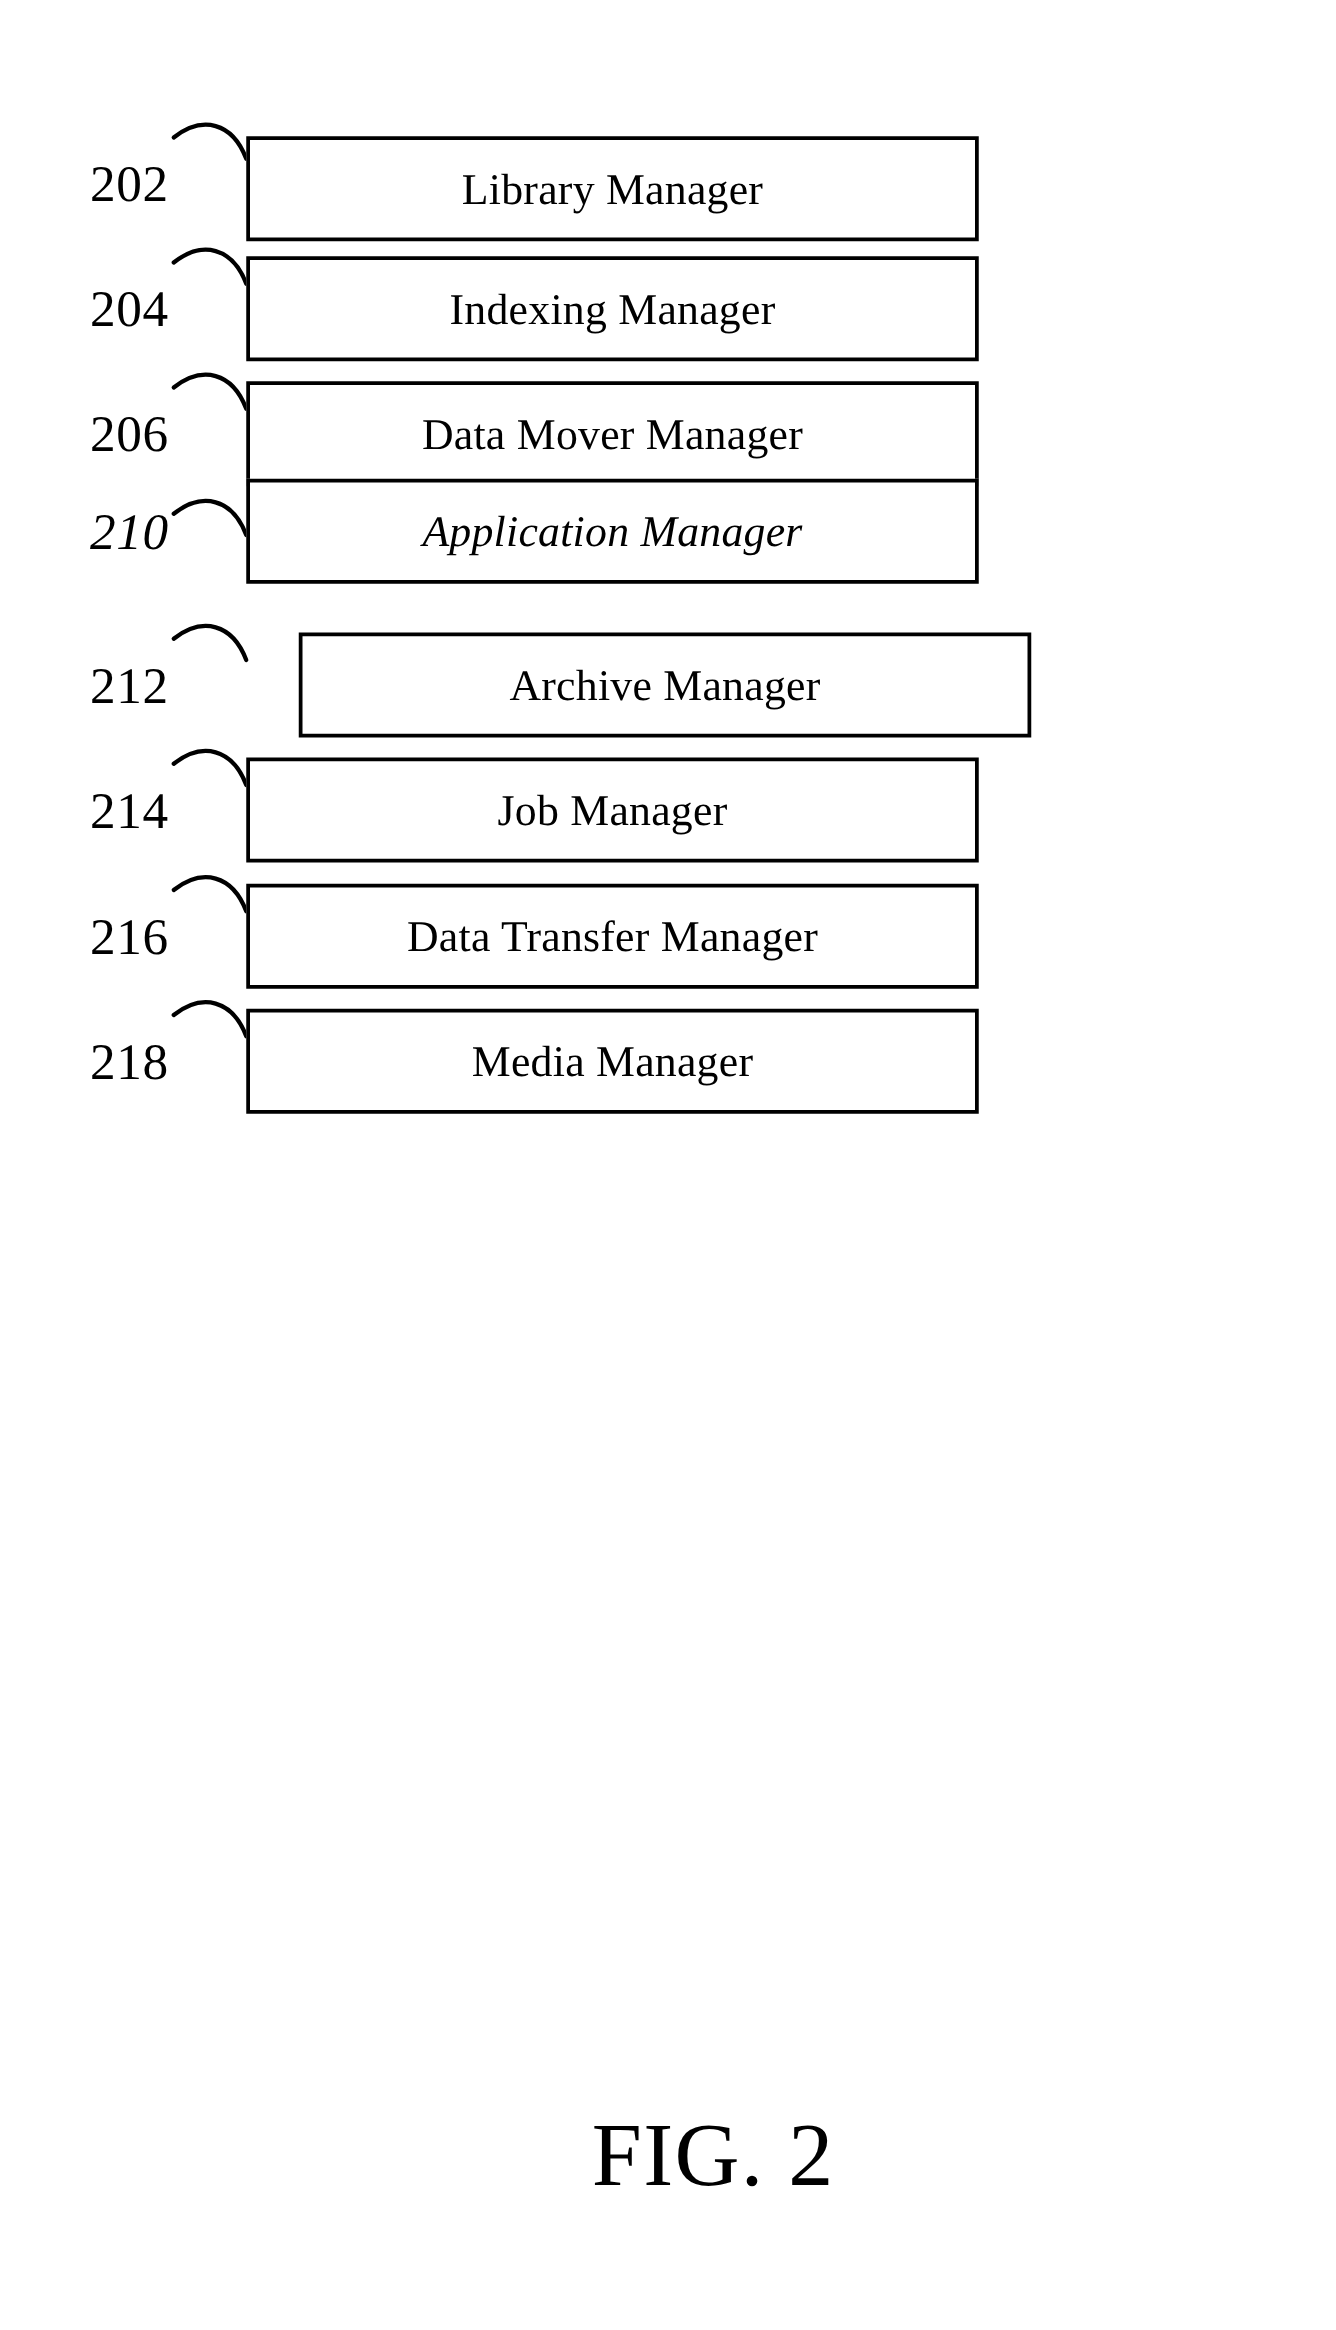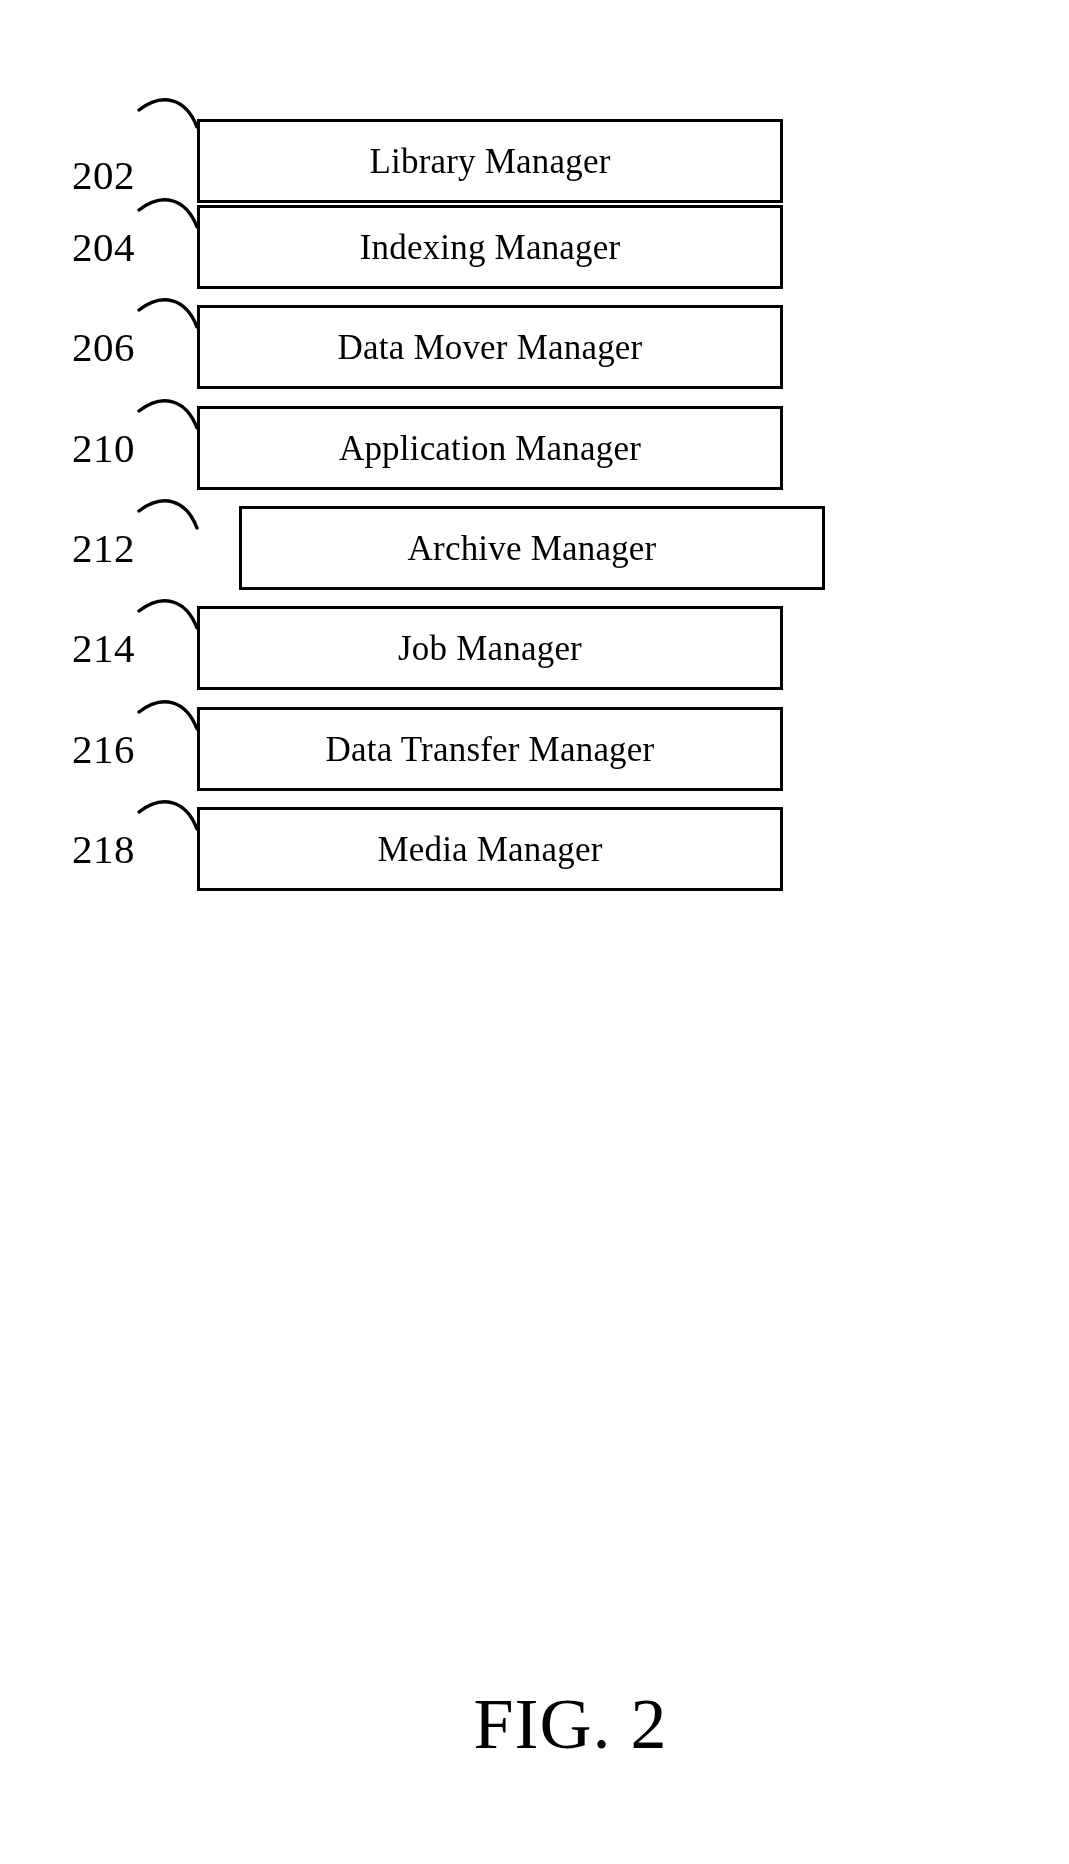--- a/index.html
+++ b/index.html
@@ -107,41 +107,41 @@
         <path d="M 139 310 C 162 292, 186 298, 197 327"></path>
         <path d="M 139 411 C 162 393, 186 399, 197 428"></path>
         <path d="M 139 511 C 162 493, 186 499, 197 528"></path>
         <path d="M 139 611 C 162 593, 186 599, 197 628"></path>
         <path d="M 139 712 C 162 694, 186 700, 197 729"></path>
         <path d="M 139 812 C 162 794, 186 800, 197 829"></path>
       </g>
     </svg>
 
     <div class="row" style="top:105px;">
-      <div class="ref-num" style="top:22px;margin-top:28px;">202</div>
-      <div class="box" style="top:14px;">
+      <div class="ref-num" style="top:22px;">202</div>
+      <div class="box" style="top:4px;">
         <span class="box-label">Library Manager</span>
       </div>
     </div>
 
     <div class="row" style="top:205px;">
       <div class="ref-num" style="top:22px;">204</div>
       <div class="box" style="top:0px;">
         <span class="box-label">Indexing Manager</span>
       </div>
     </div>
 
     <div class="row" style="top:305px;">
       <div class="ref-num" style="top:22px;">206</div>
       <div class="box" style="top:0px;">
         <span class="box-label">Data Mover Manager</span>
       </div>
     </div>
 
-    <div class="row" style="top:406px;">
+    <div class="row" style="top:383px;font-style:italic;">
       <div class="ref-num" style="top:22px;">210</div>
       <div class="box" style="top:0px;">
         <span class="box-label">Application Manager</span>
       </div>
     </div>
 
     <div class="row" style="top:506px;">
       <div class="ref-num" style="top:22px;">212</div>
       <div class="box" style="top:0px;margin-left:42px;">
         <span class="box-label">Archive Manager</span>

